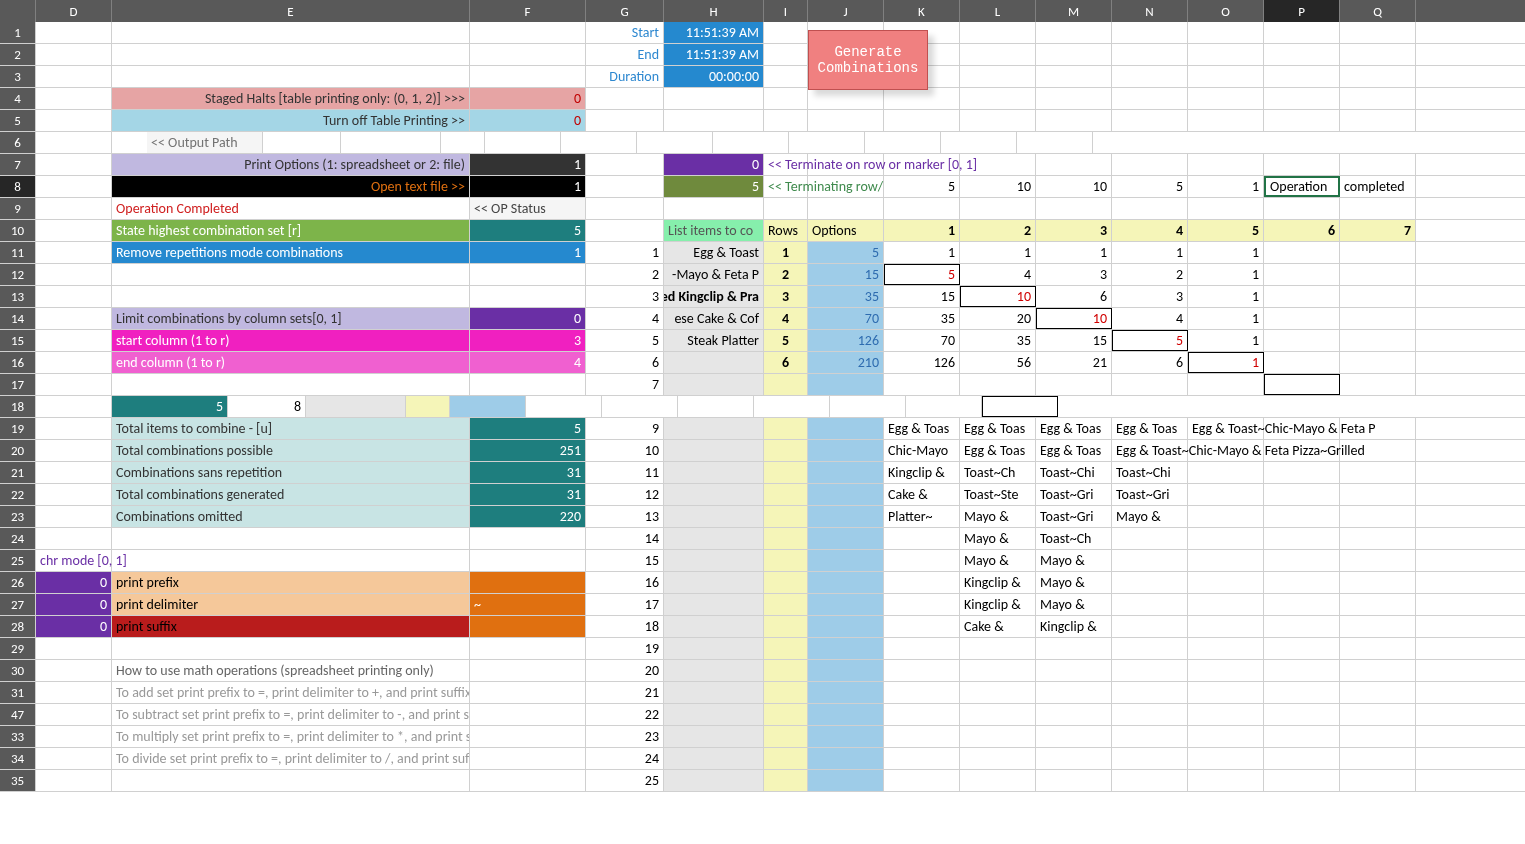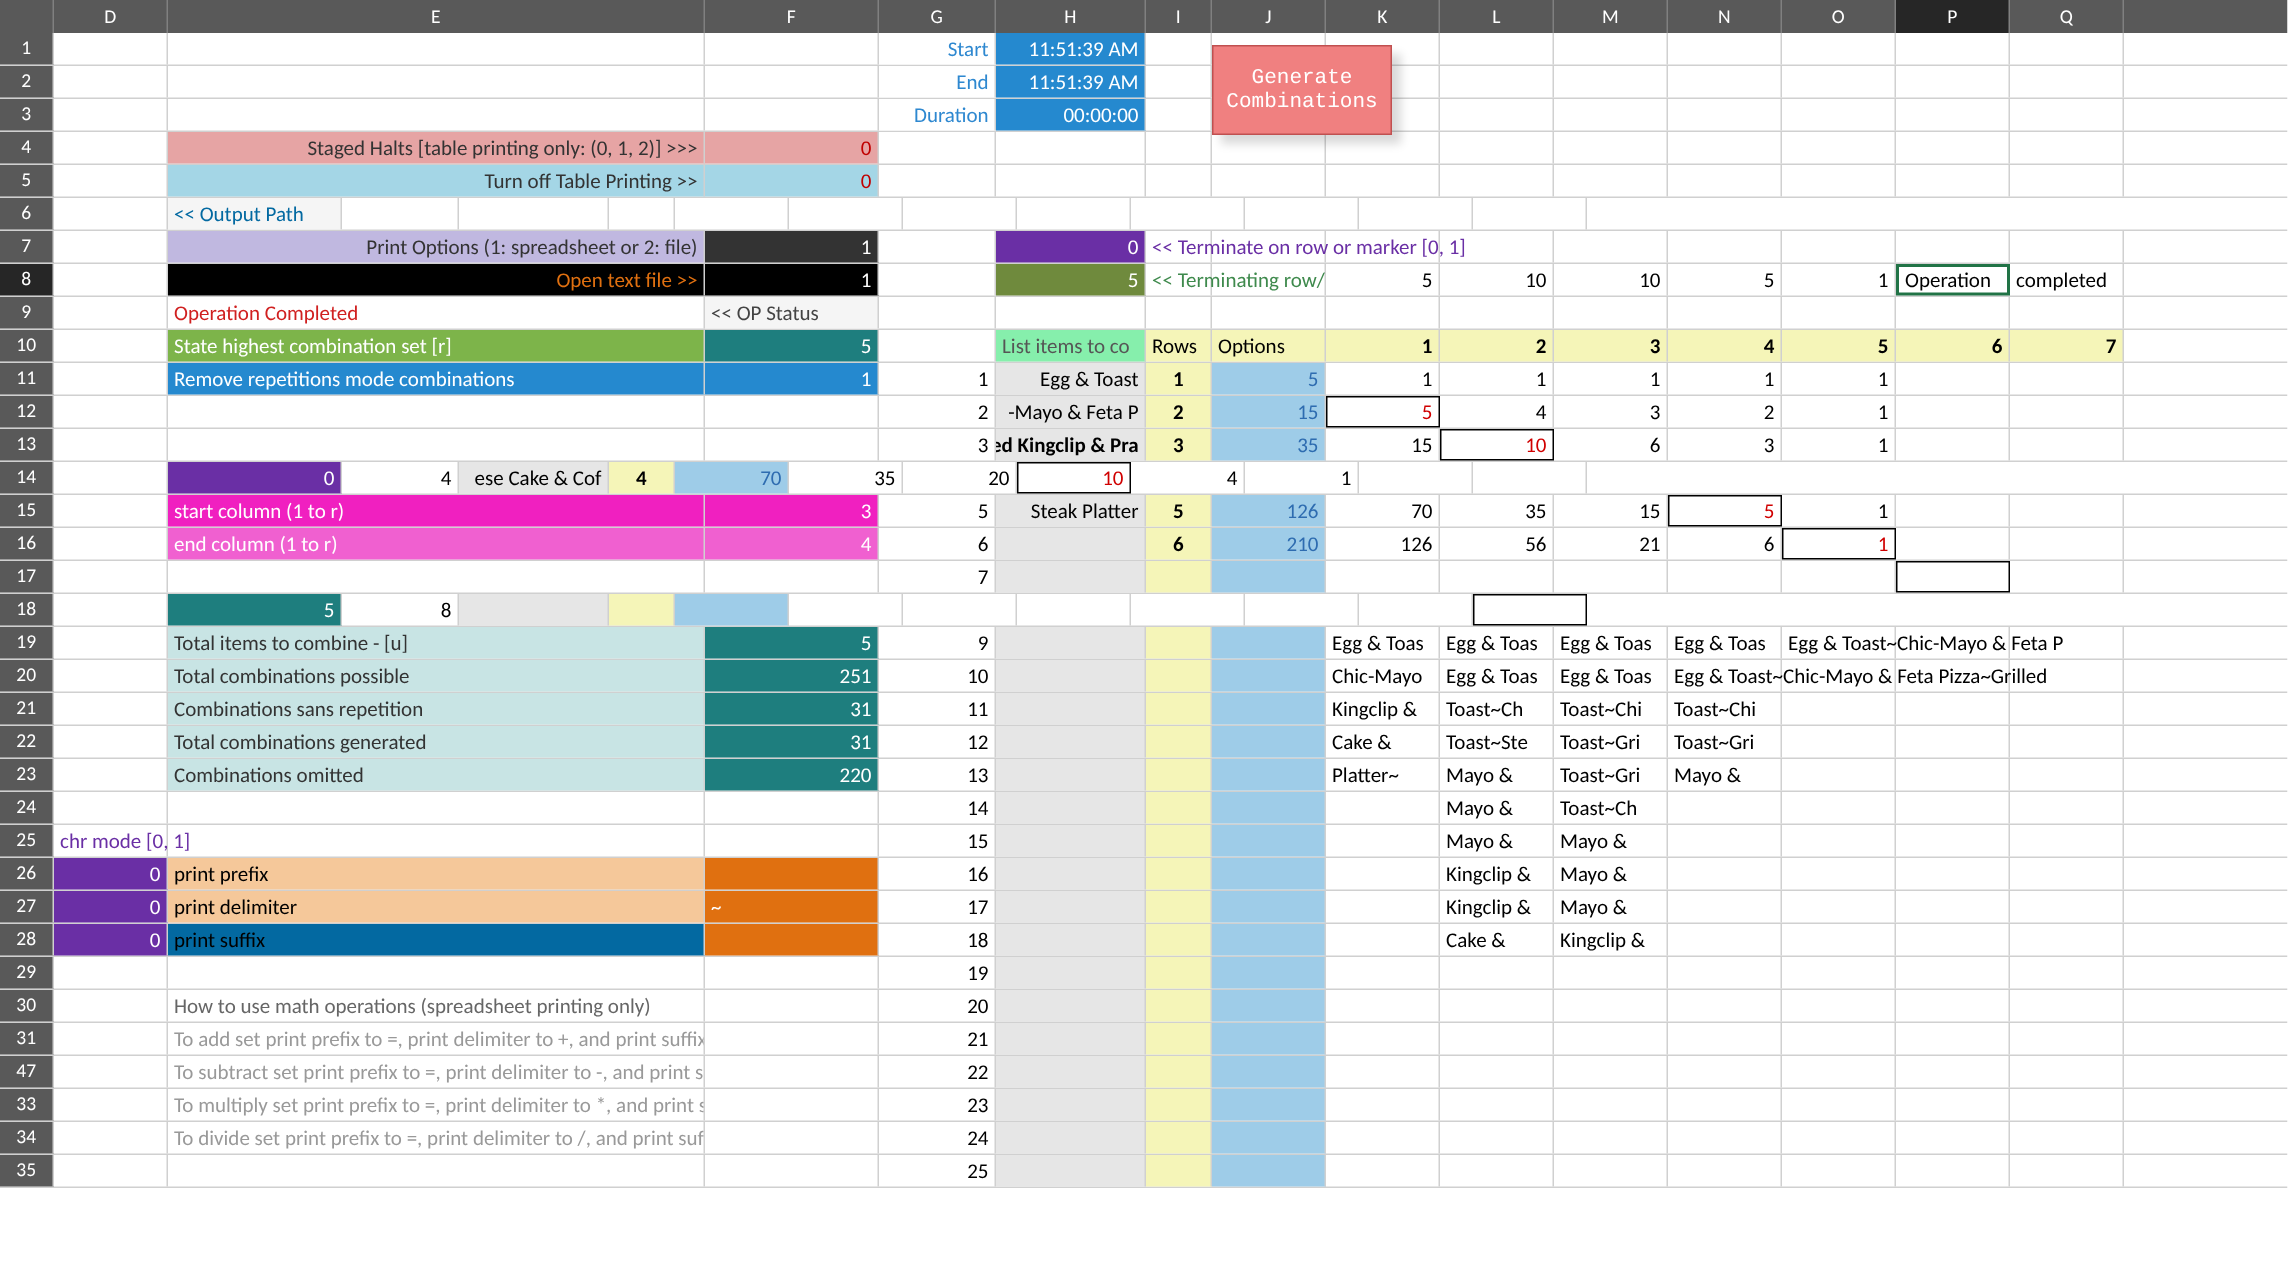--- a/index.html
+++ b/index.html
@@ -149,21 +149,21 @@
         <div class="cell cL"></div>
         <div class="cell cM"></div>
         <div class="cell cN"></div>
         <div class="cell cO"></div>
         <div class="cell cP"></div>
         <div class="cell cQ"></div>
       </div>
       <div class="row">
         <div class="row-header">6</div>
         <div class="cell cD"></div>
-        <div class="cell cF" style="background: rgb(245, 245, 245); color: #0369a1;">&lt;&lt;  Output Path</div>
+        <div class="cell cF" style="background: rgb(245, 245, 245); color: #737373; margin-left: 35px;">&lt;&lt;  Output Path</div>
         <div class="cell cG"></div>
         <div class="cell cH"></div>
         <div class="cell cI"></div>
         <div class="cell cJ"></div>
         <div class="cell cK"></div>
         <div class="cell cL"></div>
         <div class="cell cM"></div>
         <div class="cell cN"></div>
         <div class="cell cO"></div>
         <div class="cell cP"></div>
@@ -284,20 +284,21 @@
         <div class="cell cL right" style="color: rgb(208, 0, 0); border: 1px solid rgb(0, 0, 0);">10</div>
         <div class="cell cM right">6</div>
         <div class="cell cN right">3</div>
         <div class="cell cO right">1</div>
         <div class="cell cP"></div>
         <div class="cell cQ"></div>
       </div>
       <div class="row">
         <div class="row-header">14</div>
         <div class="cell cD"></div>
+        <div class="cell cE" style="background: rgb(192, 184, 224); color: rgb(51, 51, 51);">Limit combinations by column sets[0, 1]</div>
         <div class="cell cF right" style="background: rgb(106, 47, 165); color: rgb(255, 255, 255);">0</div>
         <div class="cell cG right">4</div>
         <div class="cell cH right" style="background: rgb(230, 230, 230);">ese Cake &amp; Cof</div>
         <div class="cell cI center bold" style="background: rgb(245, 245, 184);">4</div>
         <div class="cell cJ right" style="background: rgb(158, 204, 232); color: rgb(46, 108, 176);">70</div>
         <div class="cell cK right">35</div>
         <div class="cell cL right">20</div>
         <div class="cell cM right" style="color: rgb(208, 0, 0); border: 1px solid rgb(0, 0, 0);">10</div>
         <div class="cell cN right">4</div>
         <div class="cell cO right">1</div>
@@ -520,21 +521,21 @@
         <div class="cell cL">Kingclip &amp;</div>
         <div class="cell cM">Mayo &amp;</div>
         <div class="cell cN"></div>
         <div class="cell cO"></div>
         <div class="cell cP"></div>
         <div class="cell cQ"></div>
       </div>
       <div class="row">
         <div class="row-header">28</div>
         <div class="cell cD right" style="background: rgb(106, 47, 165); color: rgb(255, 255, 255);">0</div>
-        <div class="cell cE" style="background: #0369a1;">print suffix</div>
+        <div class="cell cE" style="background: #b91c1c;">print suffix</div>
         <div class="cell cF" style="background: rgb(224, 112, 16);"></div>
         <div class="cell cG right">18</div>
         <div class="cell cH" style="background: rgb(230, 230, 230);"></div>
         <div class="cell cI" style="background: rgb(245, 245, 184);"></div>
         <div class="cell cJ" style="background: rgb(158, 204, 232);"></div>
         <div class="cell cK"></div>
         <div class="cell cL">Cake &amp;</div>
         <div class="cell cM">Kingclip &amp;</div>
         <div class="cell cN"></div>
         <div class="cell cO"></div>

